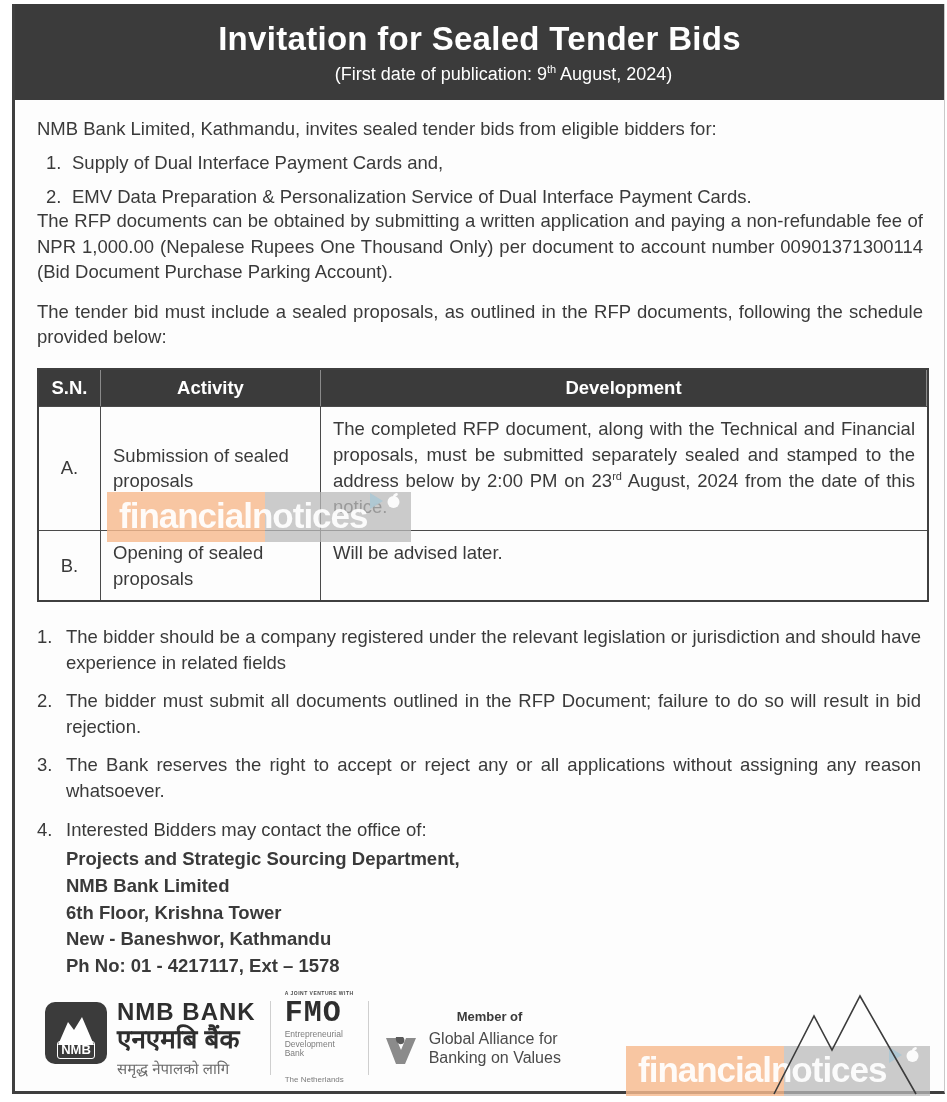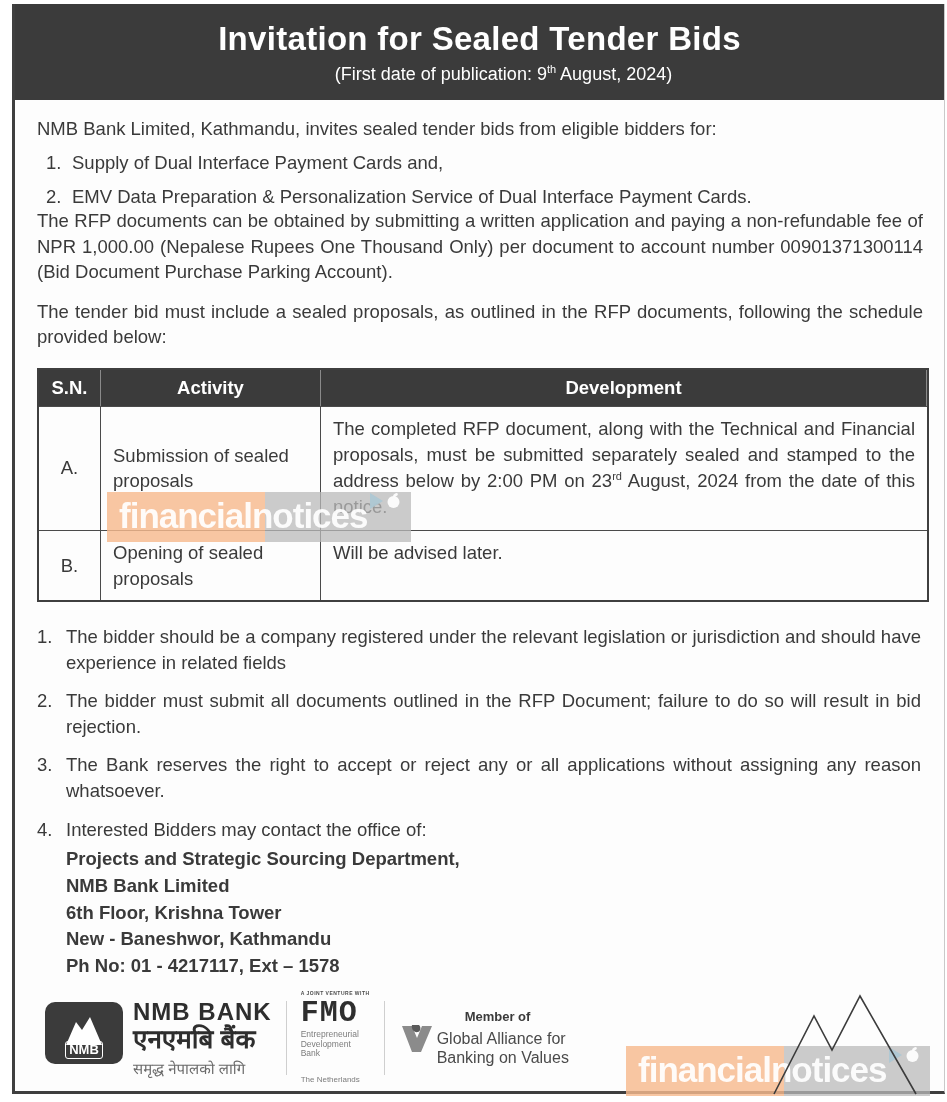--- a/index.html
+++ b/index.html
@@ -48,37 +48,37 @@
   .conds { margin-top:22px; }
   .cond { display:flex; font-size:18.5px; line-height:1.38; margin-top:13px; }
   .cond .num { width:29px; flex:none; }
   .cond .txt { flex:1; text-align:justify; padding-right:2px; }
   .contact { margin:4px 0 0 29px; font-size:18.5px; font-weight:bold; line-height:1.45; }
 
   
   .footer { position:absolute; left:30px; bottom:10px; width:560px; height:86px;
             display:flex; align-items:center; }
   .nmb-block { display:flex; align-items:flex-start; gap:10px; }
-  .nmb-icon { width:78px; height:62px; background:#3b3b3b; border-radius:10px;
+  .nmb-icon { width:62px; height:62px; background:#3b3b3b; border-radius:10px;
               display:flex; flex-direction:column; align-items:center; justify-content:flex-end;
               padding-bottom:5px; margin-top:4px; }
   .nmb-icon svg { margin-bottom:-4px; }
   .nmb-abbr { color:#fff; font-size:13px; font-weight:bold; border:1.5px solid #fff;
               border-radius:3px; padding:0 3px; line-height:16px; }
   .nmb-texts { display:flex; flex-direction:column; }
   .nmb-en { font-size:24px; font-weight:bold; color:#2e2e2e; letter-spacing:1px; }
   .nmb-np { font-size:26px; font-weight:bold; color:#2e2e2e; line-height:1.05; }
   .nmb-tag { font-size:15px; color:#6b6b6b; margin-top:4px; }
   .vdiv { width:1px; height:74px; background:#cfcfcf; margin:0 14px; flex:none; }
   .fmo-block { display:flex; flex-direction:column; align-items:flex-start; line-height:1.12; }
   .fmo-joint { font-size:5px; font-weight:bold; color:#4a4a4a; letter-spacing:.5px; align-self:center; }
   .fmo-name { font-family:Liberation Mono, monospace; font-size:30px; font-weight:bold; color:#2e2e2e; letter-spacing:1px; }
   .fmo-desc { font-size:8.5px; color:#7c7c7c; }
   .fmo-country { font-size:8px; color:#7c7c7c; margin-top:17px; }
-  .gabv-block { display:flex; align-items:center; gap:2px; }
+  .gabv-block { display:flex; align-items:flex-end; gap:10px; }
   .gabv-texts { display:flex; flex-direction:column; }
   .gabv-member { font-size:13px; font-weight:bold; color:#3a3a3a; margin-bottom:5px; margin-left:28px; }
   .gabv-line { font-size:16px; color:#4a4a4a; line-height:1.2; }
 
   
   .wm { position:absolute; display:flex; align-items:flex-start; z-index:6; }
   .wm-1 { left:107px; top:492px; }
   .wm-2 { left:626px; top:1046px; }
   .wm-bg { position:absolute; inset:0; display:flex; z-index:-1; }
   .wm-orange { width:52%; height:100%; background:rgba(247,186,141,0.82); }

